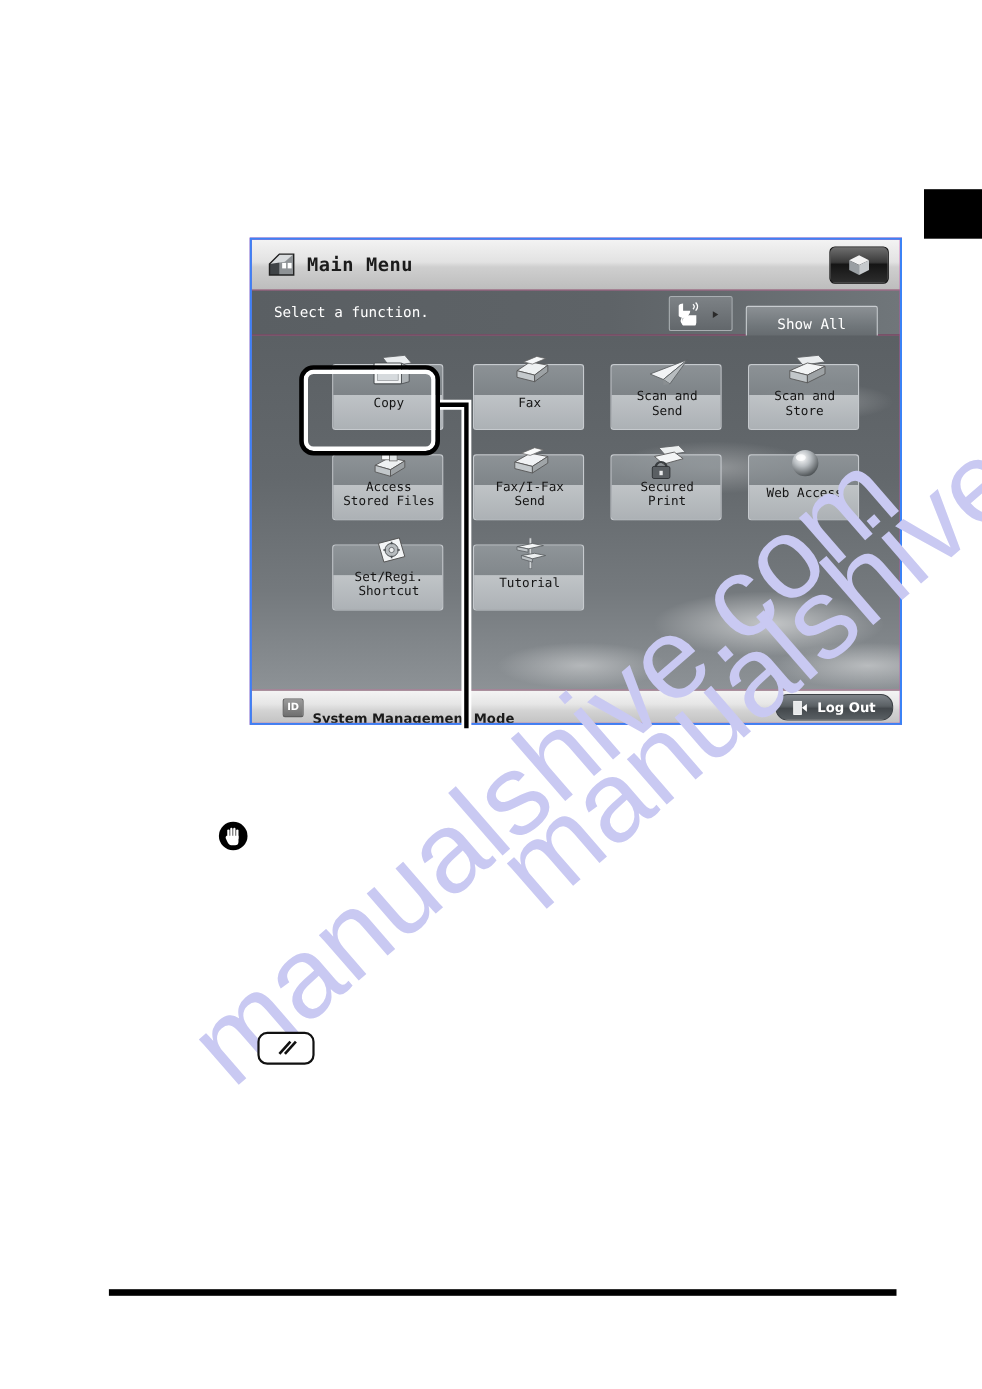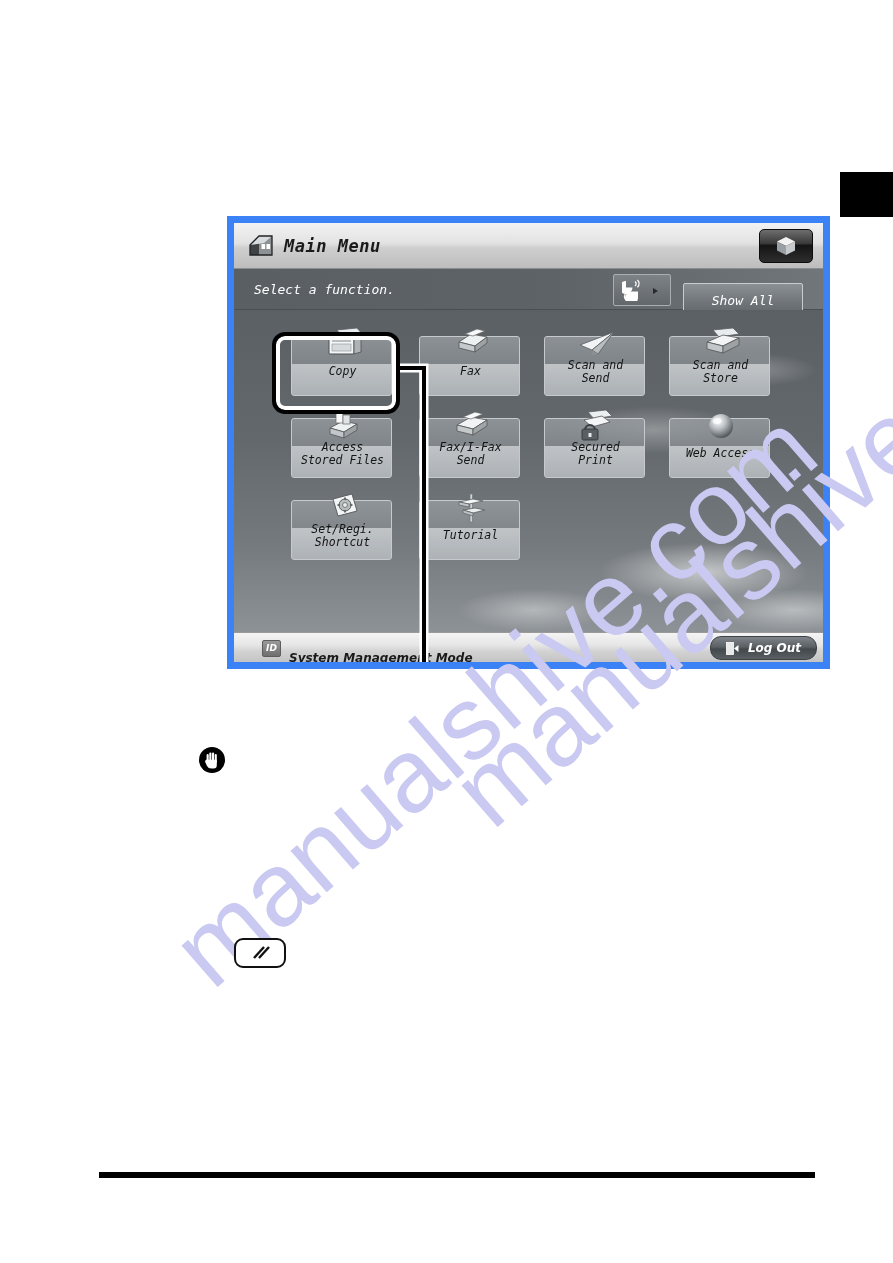--- a/index.html
+++ b/index.html
@@ -45,25 +45,24 @@
     background:#000;
     z-index:2;
   }
 
   
   #lcd{
     position:absolute;
     left:227px;top:216px;
     width:589px;height:439px;
     background:#ec4899;
-    border:7px solid #3b82f6;
+    border:2px solid #3b82f6;
     z-index:3;
     font-family:"DejaVu Sans Mono", monospace;
     overflow:hidden;
-    font-style:italic;
   }
 
   
   .lcd-header{
     position:relative;
     height:45px;
     background:linear-gradient(to bottom,#f3f3f3 0%,#e2e2e2 45%,#cfcfcf 55%,#bdbdbd 100%);
     border-bottom:1px solid #8d8d8d;
     display:flex;align-items:center;
   }
@@ -131,21 +130,21 @@
       radial-gradient(ellipse 150px 42px at 470px 262px, rgba(255,255,255,.55) 0%, rgba(255,255,255,0) 70%),
       radial-gradient(ellipse 110px 30px at 300px 300px, rgba(255,255,255,.38) 0%, rgba(255,255,255,0) 70%),
       radial-gradient(ellipse 120px 30px at 560px 300px, rgba(255,255,255,.42) 0%, rgba(255,255,255,0) 70%),
       radial-gradient(ellipse 130px 34px at 420px 120px, rgba(255,255,255,.30) 0%, rgba(255,255,255,0) 70%),
       radial-gradient(ellipse 90px 24px at 520px 60px, rgba(255,255,255,.26) 0%, rgba(255,255,255,0) 70%),
       linear-gradient(to bottom,#5b6064 0%,#63686c 40%,#74797d 72%,#8d9296 100%);
     overflow:hidden;
   }
 
   .grid{
-    position:absolute;left:0;top:0;width:100%;height:100%;
+    position:absolute;left:16px;top:0;width:100%;height:100%;
   }
   .fbtn{
     position:absolute;
     width:101px;height:60px;
     border:1px solid #c6cace;
     border-radius:3px;
     background:linear-gradient(to bottom, rgba(150,156,160,.82) 0%, rgba(133,139,143,.82) 46%, rgba(196,200,203,.95) 47%, rgba(176,181,185,.95) 100%);
     box-sizing:border-box;
   }
   .fbtn .ico{

